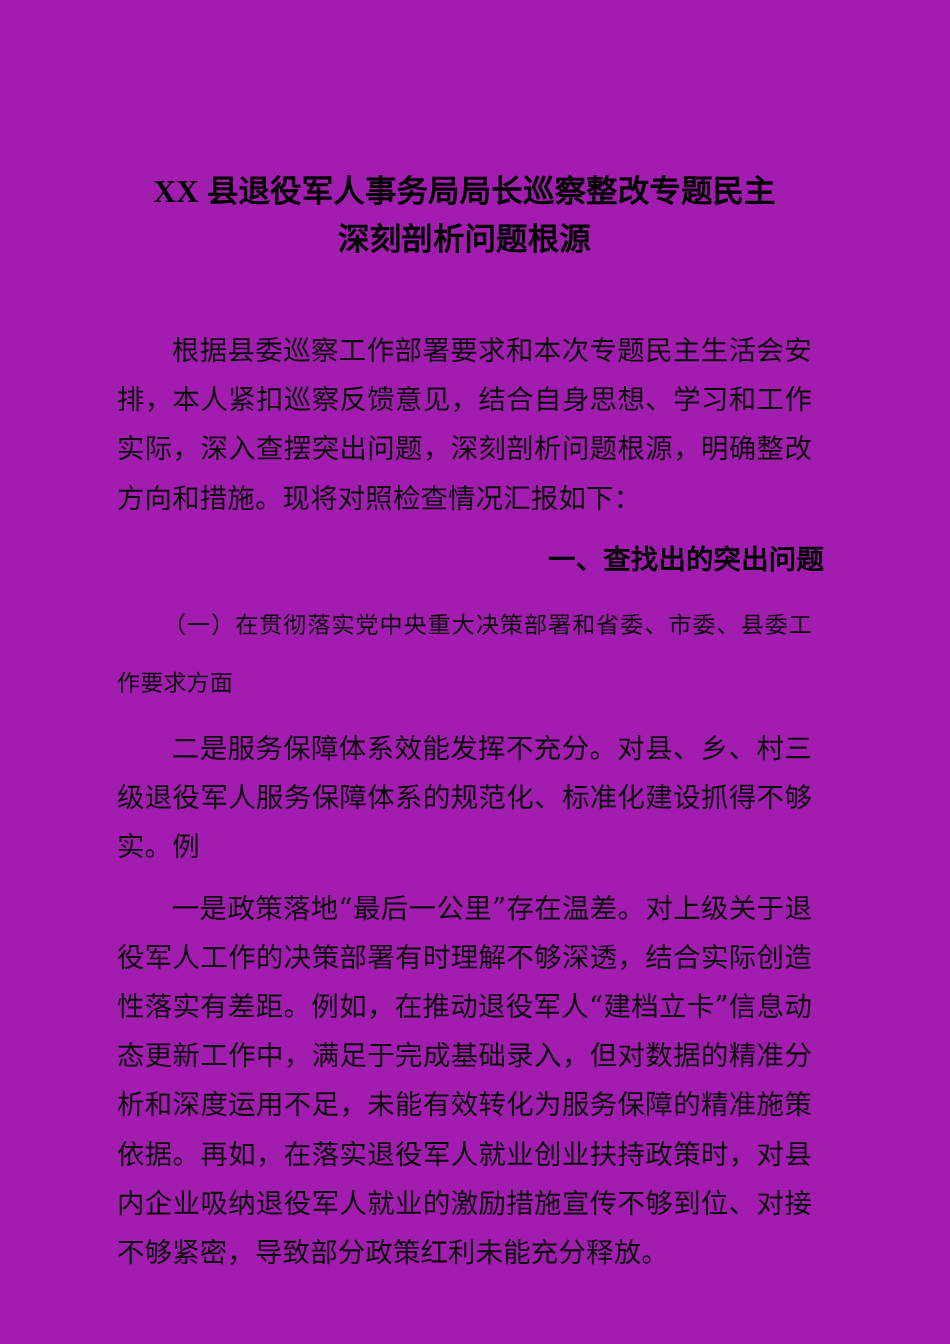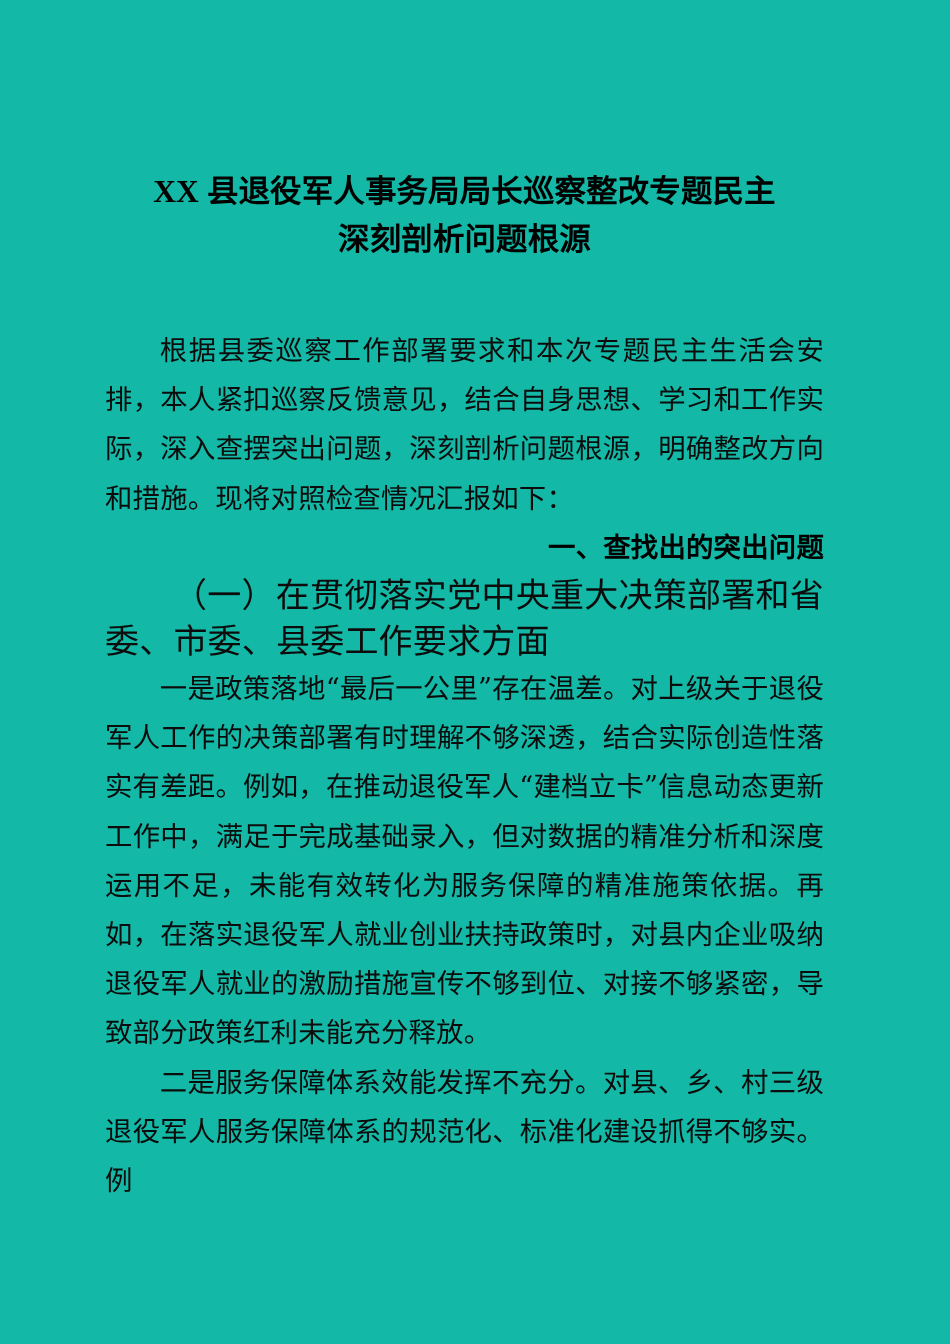--- a/index.html
+++ b/index.html
@@ -17,21 +17,21 @@
     color: #000000;
     -webkit-font-smoothing: antialiased;
   }
 
   .page {
     position: absolute;
     top: 0;
     left: 0;
     width: 950px;
     height: 1344px;
-    background: #14b8a6;
+    background: #a21caf;
     box-sizing: border-box;
   }
 
   .content {
     position: absolute;
     left: 105px;
     top: 168px;
     width: 719px;
   }
 
@@ -49,21 +49,21 @@
   }
 
   
   .para {
     font-family: "DejaVu Serif", "Liberation Serif", serif;
     font-size: 27.4px;
     line-height: 49.2px;
     text-align: justify;
     text-justify: inter-ideograph;
     text-indent: 2em;
-    margin: 0;
+    margin: 12px;
     color: #0c0c0c;
     letter-spacing: 0.2px;
   }
 
   
   .para-lead {
     margin-top: 62px;
   }
 
   
@@ -75,26 +75,26 @@
     text-indent: 2em;
     text-align: right;
     margin: 0;
     color: #000000;
     letter-spacing: 0.2px;
   }
 
   
   .heading-2 {
     font-family: "DejaVu Serif", "Liberation Serif", serif;
-    font-size: 34px;
-    line-height: 46px;
+    font-size: 23px;
+    line-height: 58px;
     text-align: justify;
     text-justify: inter-ideograph;
     text-indent: 2em;
-    margin: 0;
+    margin: 12px;
     color: #0c0c0c;
     letter-spacing: 0.2px;
   }
 </style>
 </head>
 <body>
 
 <div class="page">
   <div class="content">
 
@@ -102,18 +102,18 @@
       <span style="display: block;">XX 县退役军人事务局局长巡察整改专题民主</span>
       <span style="display: block;">深刻剖析问题根源</span>
     </h1>
 
     <p class="para para-lead">根据县委巡察工作部署要求和本次专题民主生活会安排，本人紧扣巡察反馈意见，结合自身思想、学习和工作实际，深入查摆突出问题，深刻剖析问题根源，明确整改方向和措施。现将对照检查情况汇报如下：</p>
 
     <p class="heading-1">一、查找出的突出问题</p>
 
     <p class="heading-2">（一）在贯彻落实党中央重大决策部署和省委、市委、县委工作要求方面</p>
 
+    <p class="para">二是服务保障体系效能发挥不充分。对县、乡、村三级退役军人服务保障体系的规范化、标准化建设抓得不够实。例</p>
+
     <p class="para">一是政策落地“最后一公里”存在温差。对上级关于退役军人工作的决策部署有时理解不够深透，结合实际创造性落实有差距。例如，在推动退役军人“建档立卡”信息动态更新工作中，满足于完成基础录入，但对数据的精准分析和深度运用不足，未能有效转化为服务保障的精准施策依据。再如，在落实退役军人就业创业扶持政策时，对县内企业吸纳退役军人就业的激励措施宣传不够到位、对接不够紧密，导致部分政策红利未能充分释放。</p>
-
-    <p class="para">二是服务保障体系效能发挥不充分。对县、乡、村三级退役军人服务保障体系的规范化、标准化建设抓得不够实。例</p>
 
   </div>
 </div>
 
 </body></html>

